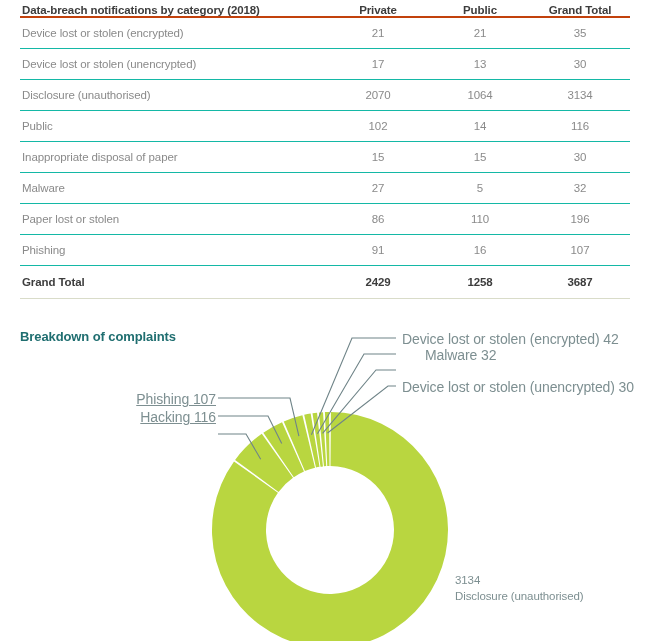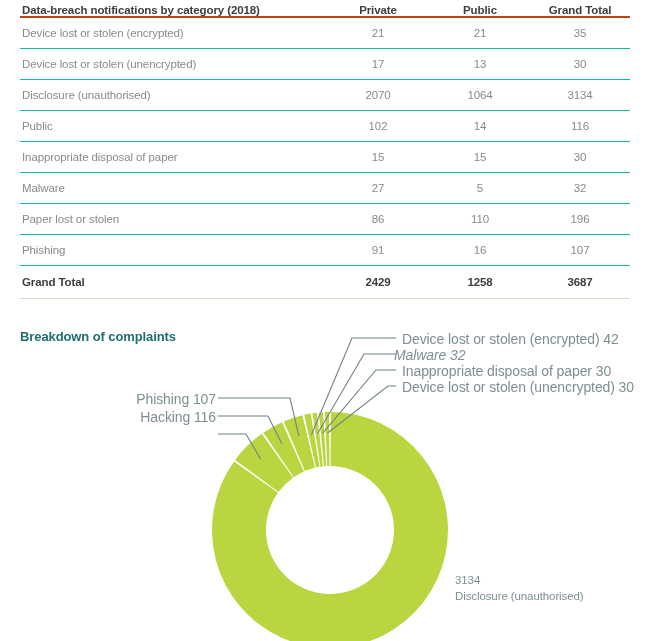--- a/index.html
+++ b/index.html
@@ -69,21 +69,21 @@
 
   .lbl{
     position:absolute;
     font-size:14px;
     color:#7d8f91;
     white-space:nowrap;
     letter-spacing:-0.1px;
     line-height:14px;
   }
   .lbl.right{text-align:left;}
-  .lbl.left{text-align:right;}
+  .lbl.left{text-align:right;text-decoration:underline;}
 
   .big-lbl{
     position:absolute;
     font-size:11.5px;
     color:#7d8f91;
     line-height:16px;
     white-space:nowrap;
     letter-spacing:-0.1px;
   }
 </style>
@@ -189,22 +189,21 @@
           <polyline points="317.4721304107035,133.81240992958823 364,54 396,54" fill="none" stroke="#6f8488" stroke-width="1.1"></polyline>
           <polyline points="322.56869259515526,133.28508041540488 376,70 396,70" fill="none" stroke="#6f8488" stroke-width="1.1"></polyline>
           <polyline points="327.5207379852787,133.03168940389668 388,86 396,86" fill="none" stroke="#6f8488" stroke-width="1.1"></polyline>
           <polyline points="298.90233333707454,136.01098400280182 290,98 218,98" fill="none" stroke="#6f8488" stroke-width="1.1"></polyline>
           <polyline points="281.71023933032933,143.5760506892567 268,116 218,116" fill="none" stroke="#6f8488" stroke-width="1.1"></polyline>
           <polyline points="260.7007910949541,159.29908313794786 246,134 218,134" fill="none" stroke="#6f8488" stroke-width="1.1"></polyline>
         </g>
     </svg>
 
     <div class="lbl right" style="left:402px;top:32px;">Device lost or stolen (encrypted) 42</div>
-    <div class="lbl right" style="left:394px;top:48px;font-style:italic;">Malware 32</div>
-    <div class="lbl right" style="left:402px;top:64px;">Inappropriate disposal of paper 30</div>
+    <div class="lbl right" style="left:425px;top:48px;">Malware 32</div>
     <div class="lbl right" style="left:402px;top:80px;">Device lost or stolen (unencrypted) 30</div>
 
     <div class="lbl left" style="right:434px;top:92px;">Phishing 107</div>
     <div class="lbl left" style="right:434px;top:110px;">Hacking 116</div>
 
     <div class="big-lbl" style="left:455px;top:272px;">
       <div>3134</div>
       <div>Disclosure (unauthorised)</div>
     </div>
 

